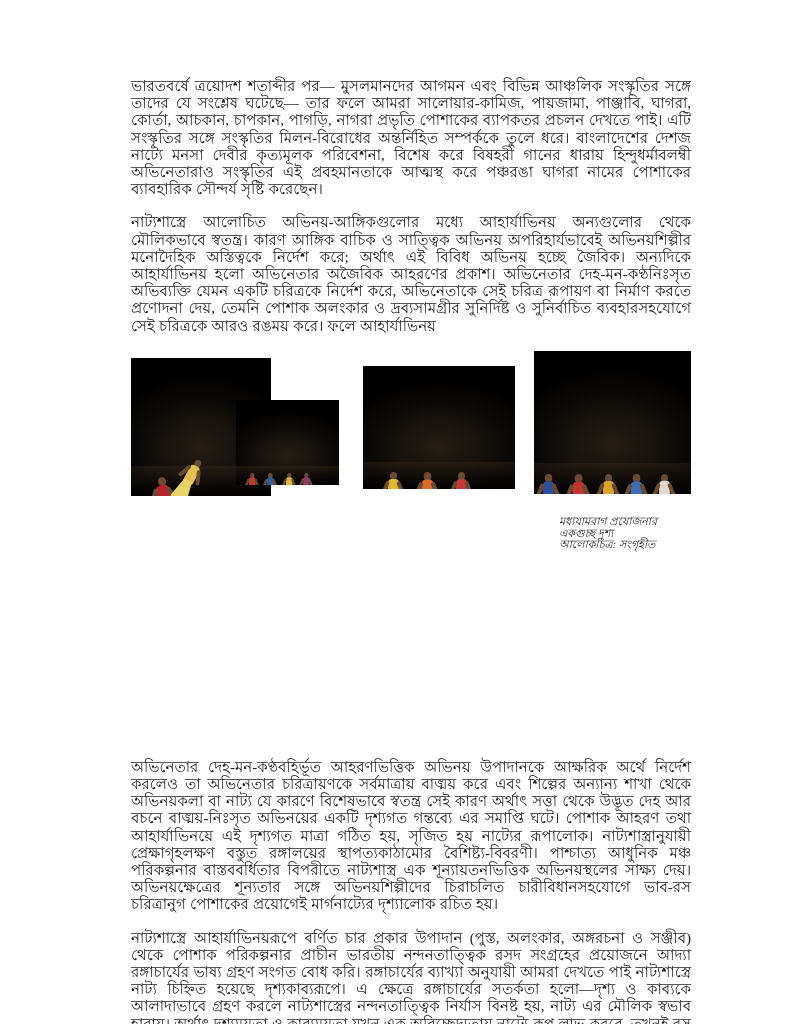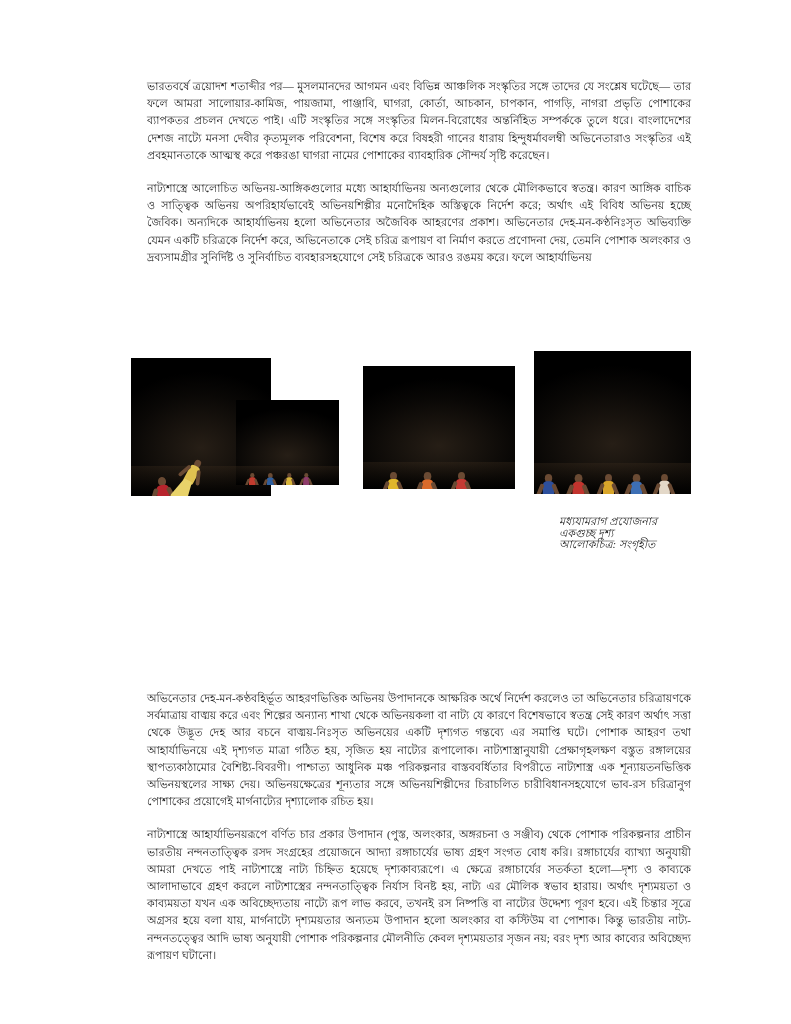--- a/index.html
+++ b/index.html
@@ -15,22 +15,22 @@
     overflow: hidden;
     font-family: "Liberation Serif", "DejaVu Serif", serif;
   }
   .content {
     position: absolute;
     left: 131px;
     top: 78px;
     width: 560px;
   }
   p.para {
-    margin: 0 0 16px 16px;
-    font-size: 11px;
+    margin: 0 0 16px 0;
+    font-size: 15px;
     line-height: 17.2px;
     color: #1c1c1c;
     text-align: justify;
     text-justify: inter-word;
     word-spacing: 0.5px;
     font-family: "Liberation Serif", "DejaVu Serif", serif;
   }
   p.para.tight {
     margin-bottom: 14px;
     font-family: Liberation Serif, serif;

